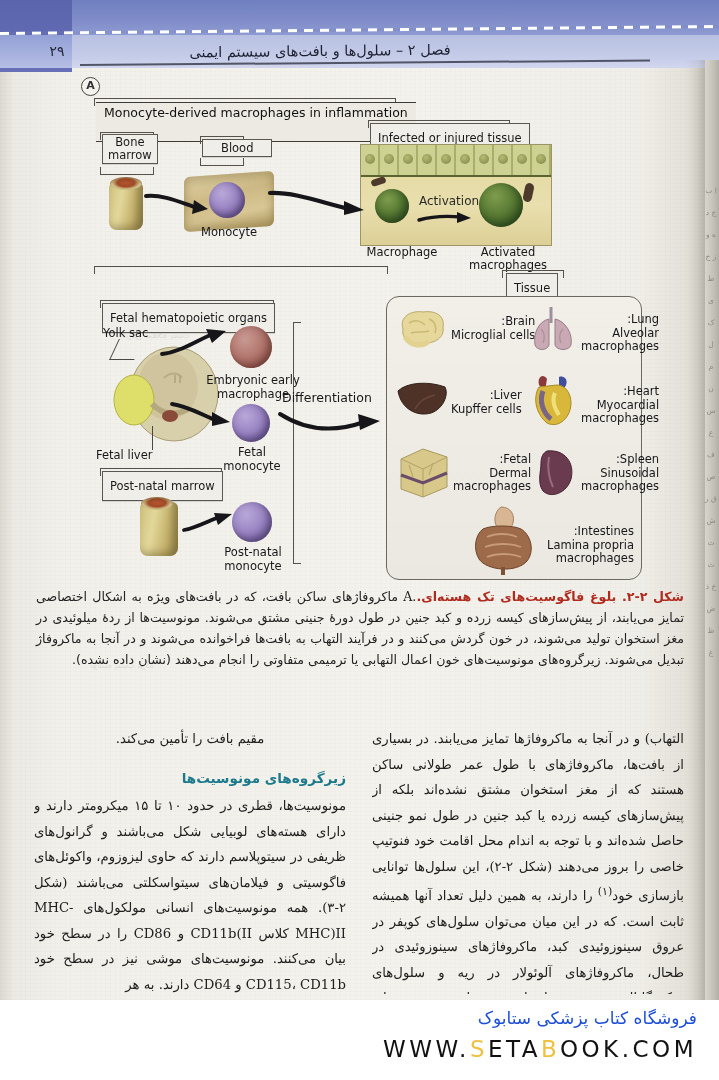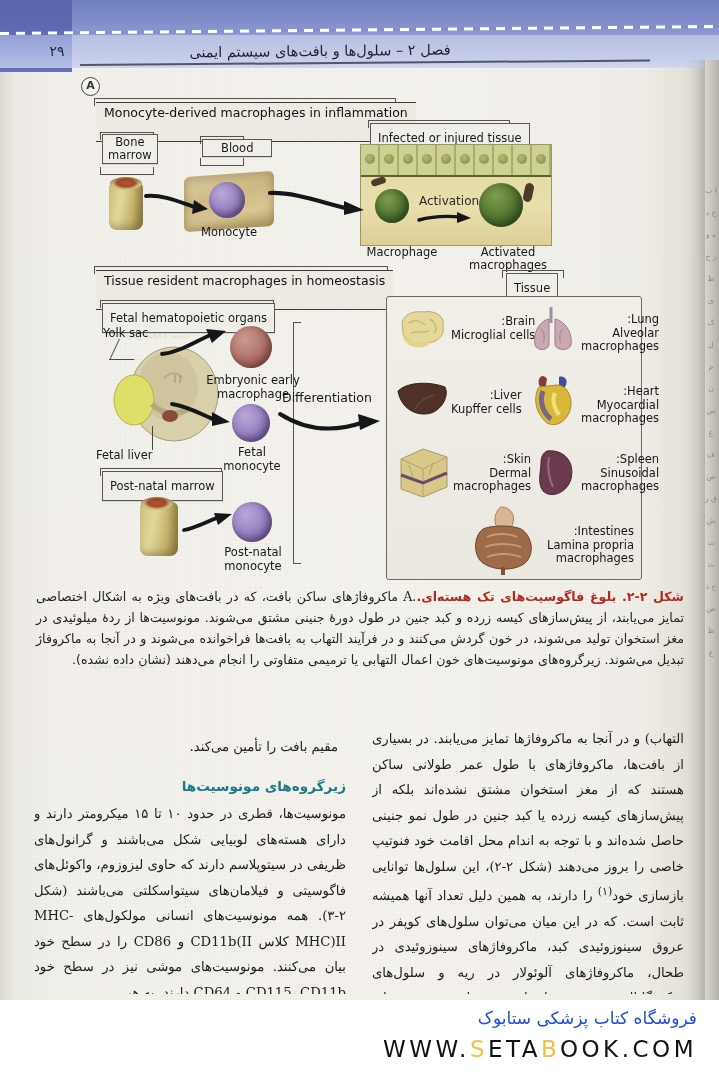--- a/index.html
+++ b/index.html
@@ -173,21 +173,21 @@
     border-bottom:2.5px solid #5d6330;
   }
   .epi-nuc{
     position:absolute;top:9px;width:10px;height:10px;border-radius:50%;
     background:radial-gradient(circle at 40% 35%,#b5bb72,#7e8447);
   }
 
   .organ{position:absolute;}
 
   .tissuebox-outer{
-    position:absolute;border:1.4px solid #6b6860;border-radius:3px;
+    position:absolute;border:1.4px solid #6b6860;border-radius:13px;
     background:linear-gradient(180deg,#f1efe8,#eae8e0);
   }
 
   .arrow svg{display:block;overflow:visible;}
 
   
   #caption{
     position:absolute;left:36px;top:586px;width:648px;
     direction:rtl;text-align:justify;
     font-size:12.6px;line-height:21px;color:#232323;
@@ -330,21 +330,20 @@
     </div>
 
     <div class="arrow" style="position:absolute;left:190px;top:116px;">
       <svg width="100" height="26" viewBox="0 0 100 26">
         <path d="M2,3 C28,2 58,14 82,19" stroke="#16161a" stroke-width="4.2" fill="none" stroke-linecap="round"></path>
         <path d="M76,11 L96,20 L76,25 Z" fill="#16161a"></path>
       </svg>
     </div>
 
     <div class="bracket" style="left:16px;top:192px;width:292px;"></div>
-    <div class="panel-title" style="left:18px;top:196px;">Tissue resident macrophages in homeostasis</div>
 
     <div class="bracket" style="left:22px;top:226px;width:172px;"></div>
     <div class="cap-bar" style="left:24px;top:229px;">Fetal hematopoietic organs</div>
 
     <div class="fig-lbl" style="left:25px;top:253px;">Yolk sac</div>
     <div class="fig-lbl" style="left:18px;top:375px;">Fetal liver</div>
 
     <div class="organ" style="left:34px;top:268px;width:112px;height:108px;">
       <svg width="112" height="108" viewBox="0 0 112 108">
         <ellipse cx="62" cy="52" rx="44" ry="47" fill="#d8cfab" stroke="#a79d77" stroke-width="1"></ellipse>
@@ -470,21 +469,21 @@
       <div class="organ" style="left:8px;top:148px;">
         <svg width="56" height="56" viewBox="0 0 56 56">
           <path d="M6,14 L28,4 L52,12 L52,42 L28,52 L6,44 Z" fill="#d8c98a" stroke="#a99a5e" stroke-width="1"></path>
           <path d="M6,14 L28,24 L52,12" fill="none" stroke="#b0a169" stroke-width="1"></path>
           <path d="M28,24 L28,52" fill="none" stroke="#b0a169" stroke-width="1"></path>
           <path d="M6,30 L28,38 L52,28" stroke="#6a4c6a" stroke-width="3" fill="none"></path>
           <path d="M14,20 L18,32 M38,18 L34,30" stroke="#b9a96f" stroke-width="1.2"></path>
         </svg>
       </div>
       <div class="fig-lbl" style="left:66px;top:156px;line-height:13.5px;">
-        <div>Skin:</div>
+        <div>Fetal:</div>
         <div>Dermal</div>
         <div>macrophages</div>
       </div>
 
       <div class="organ" style="left:144px;top:150px;">
         <svg width="46" height="52" viewBox="0 0 46 52">
           <path d="M16,4 C34,2 44,16 40,32 C36,46 20,52 12,44 C6,36 10,24 10,16 C10,10 12,6 16,4Z" fill="#6a3a4e" stroke="#4a2436" stroke-width="1"></path>
           <path d="M18,10 C16,20 18,32 22,40" stroke="#9a6a7c" stroke-width="2" fill="none"></path>
         </svg>
       </div>
@@ -515,21 +514,21 @@
     <b class="red">شکل ۲-۲. بلوغ فاگوسیت‌های تک هسته‌ای.</b><span class="lat">A.</span><span> ماکروفاژهای ساکن بافت، که در بافت‌های ویژه به اشکال اختصاصی تمایز می‌یابند، از پیش‌سازهای کیسه زرده و کبد جنین در طول دورهٔ جنینی مشتق می‌شوند. مونوسیت‌ها از ردهٔ میلوئیدی در مغز استخوان تولید می‌شوند، در خون گردش می‌کنند و در فرآیند التهاب به بافت‌ها فراخوانده می‌شوند و در آنجا به ماکروفاژ تبدیل می‌شوند. زیرگروه‌های مونوسیت‌های خون اعمال التهابی یا ترمیمی متفاوتی را انجام می‌دهند (نشان داده نشده).</span>
   </div>
 
   <div id="body">
 
     <div class="col right clip">
       <p style="margin:0;"><span>التهاب) و در آنجا به ماکروفاژها تمایز می‌یابند. در بسیاری از بافت‌ها، ماکروفاژهای با طول عمر طولانی ساکن هستند که از مغز استخوان مشتق نشده‌اند بلکه از پیش‌سازهای کیسه زرده یا کبد جنین در طول نمو جنینی حاصل شده‌اند و با توجه به اندام محل اقامت خود فنوتیپ خاصی را بروز می‌دهند (شکل ۲-۲)، این سلول‌ها توانایی بازسازی خود</span><sup>(۱)</sup><span> را دارند، به همین دلیل تعداد آنها همیشه ثابت است. که در این میان می‌توان سلول‌های کوپفر در عروق سینوزوئیدی کبد، ماکروفاژهای سینوزوئیدی در طحال، ماکروفاژهای آلوئولار در ریه و سلول‌های میکروگلیال در مغز را نام برد. این مسیر تمایز مونوسیت‌ها به ماکروفاژهای</span></p>
     </div>
 
     <div class="col left clip">
-      <p class="lead-in" style="margin:8px;text-align:right;">مقیم بافت را تأمین می‌کند.</p>
+      <p class="lead-in" style="margin:0;text-align:center;">مقیم بافت را تأمین می‌کند.</p>
       <h3 class="sec-head">زیرگروه‌های مونوسیت‌ها</h3>
       <p style="margin:0;"><span>مونوسیت‌ها، قطری در حدود ۱۰ تا ۱۵ میکرومتر دارند و دارای هسته‌های لوبیایی شکل می‌باشند و گرانول‌های ظریفی در سیتوپلاسم دارند که حاوی لیزوزوم، واکوئل‌های فاگوسیتی و فیلامان‌های سیتواسکلتی می‌باشند (شکل ۲-۳). همه مونوسیت‌های انسانی مولکول‌های </span><span class="lat">MHC-II</span><span>(MHC کلاس II)</span><span class="lat">CD11b</span><span> و </span><span class="lat">CD86</span><span> را در سطح خود بیان می‌کنند. مونوسیت‌های موشی نیز در سطح خود </span><span class="lat">CD115</span><span>، </span><span class="lat">CD11b</span><span> و </span><span class="lat">CD64</span><span> دارند. به هر</span></p>
     </div>
   </div>
 
   <div class="gutter"></div>
   <div class="gutter-sheet"></div>
   <div class="gutter-text">ا ب ج د ه و ز ح ط ی ک ل م ن س ع ف ص ق ر ش ت ث خ ذ ض ظ غ</div>
 
 </div>

